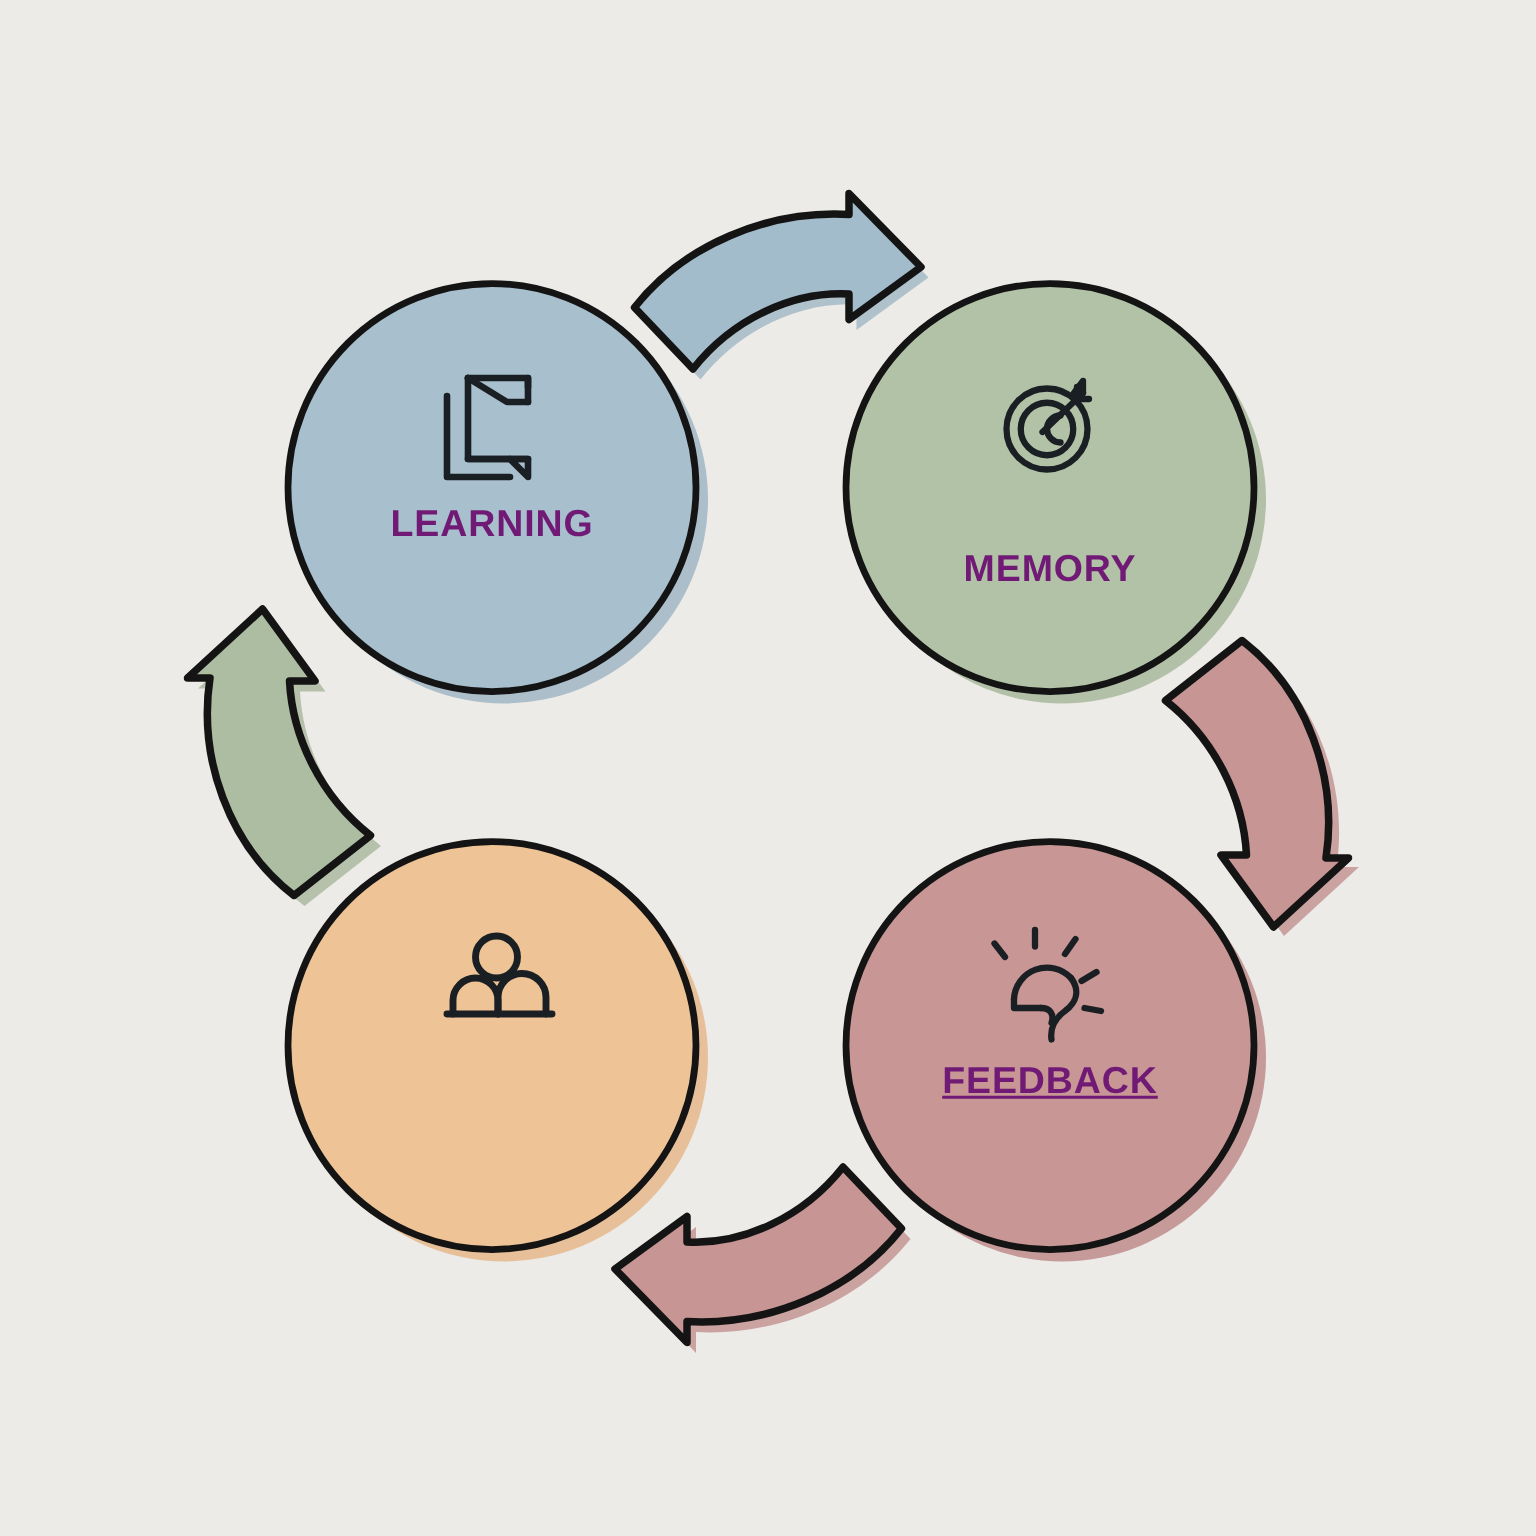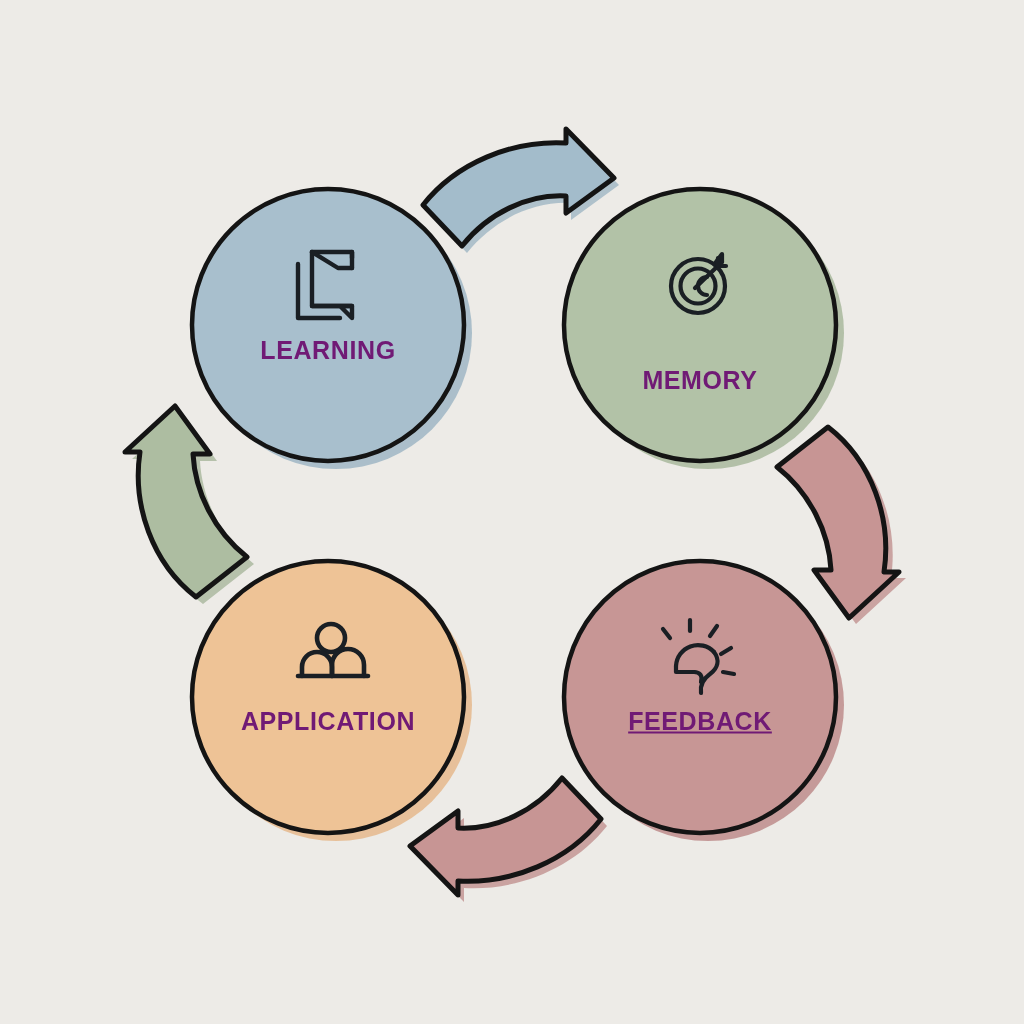--- a/index.html
+++ b/index.html
@@ -188,15 +188,14 @@
     </g>
 
   </svg>
 
   <div class="node-label" style="left:328px; top:350px;">LEARNING</div>
 
   <div class="node-label" style="left:700px; top:350px;margin-top:30px;">MEMORY</div>
 
   <div class="node-label" style="left:700px; top:721px;text-decoration:underline;">FEEDBACK</div>
 
-  <div class="node-label" style="left:328px; top:721px;">APPLICATION</div>
 
 </div>
 
 </body></html>

